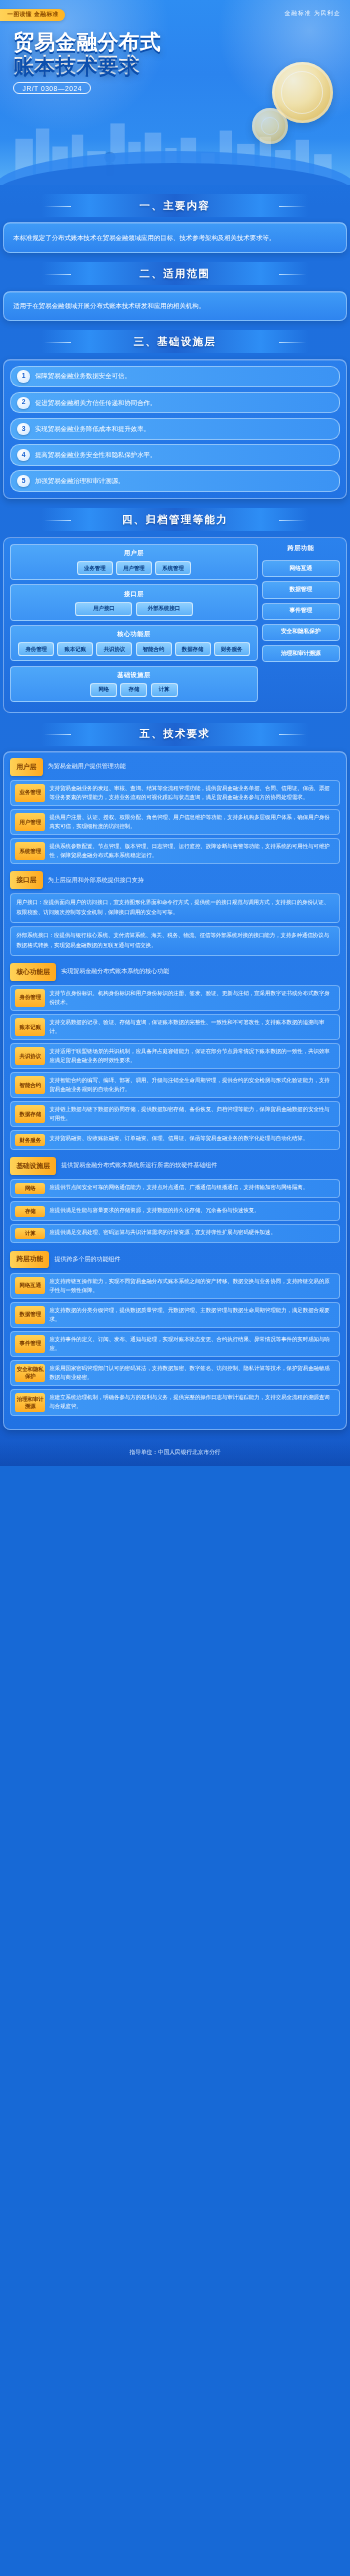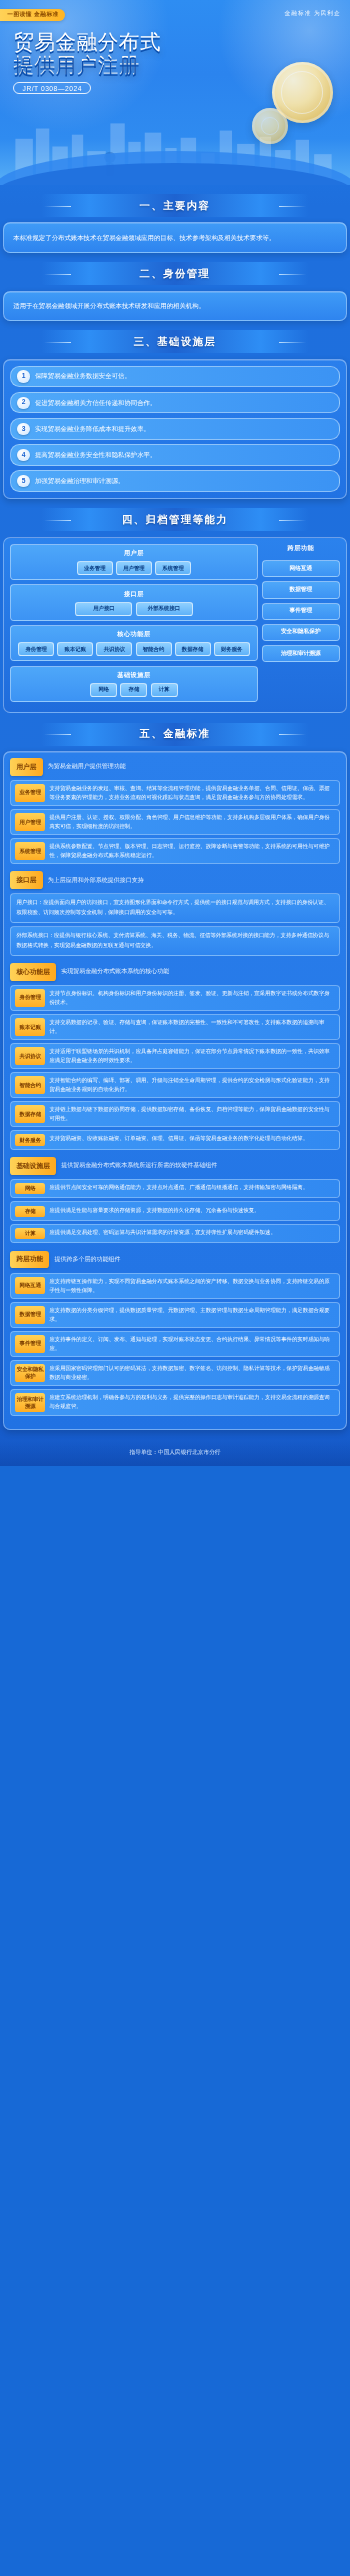--- a/index.html
+++ b/index.html
@@ -53,21 +53,21 @@
     box-shadow:0 1px 3.1px rgba(0,0,0,.15);
   }
   .ribbon-right {
     position:absolute; right:9.3px; top:10.3px;
     color:#fff; font-size:5.7px; letter-spacing:1px; opacity:.95;
   }
   .title-wrap {
     position:absolute; left:13.4px; top:30px; width:216px;
   }
   .title-line {
-    font-size:20.6px; font-weight:normal; line-height:1.12;
+    font-size:20.6px; font-weight:bold; line-height:1.12;
     color:#fff;
     text-shadow: 0 1.5px 0 #0c4fae, 0 3.1px 7.2px rgba(0,0,0,.28);
     letter-spacing:0.5px;
   }
   .title-line.two {
     background:linear-gradient(180deg,#ffffff 40%,#cfe6ff 100%);
     -webkit-background-clip:text; background-clip:text; color:transparent;
   }
   .std-no {
     margin-top:6.2px; display:inline-block;
@@ -224,21 +224,21 @@
     <div class="coin"></div>
     <div class="coin coin2"></div>
 
     <div class="ribbon">
       <div class="tag">一图读懂 金融标准</div>
     </div>
     <div class="ribbon-right">金融标准 为民利企</div>
 
     <div class="title-wrap">
       <div class="title-line">贸易金融分布式</div>
-      <div class="title-line two">提供用户注册</div>
+      <div class="title-line two">账本技术要求</div>
       <div class="std-no">JR/T 0308—2024</div>
     </div>
 
     <svg class="skyline" viewBox="0 0 680 150" preserveAspectRatio="none">
       <g fill="#ffffff" opacity="0.22">
         <rect x="30" y="60" width="34" height="90"></rect>
         <rect x="70" y="40" width="26" height="110"></rect>
         <rect x="102" y="75" width="30" height="75"></rect>
         <rect x="140" y="52" width="22" height="98"></rect>
         <rect x="170" y="84" width="36" height="66"></rect>
@@ -268,21 +268,21 @@
     <div class="band-title">
       <span>一、主要内容</span>
     </div>
     <div class="card">
       <div>本标准规定了分布式账本技术在贸易金融领域应用的目标、技术参考架构及相关技术要求等。</div>
     </div>
   </div>
 
   <div class="section">
     <div class="band-title">
-      <span>二、身份管理</span>
+      <span>二、适用范围</span>
     </div>
     <div class="card">
       <div>适用于在贸易金融领域开展分布式账本技术研发和应用的相关机构。</div>
     </div>
   </div>
 
   <div class="section">
     <div class="band-title">
       <span>三、基础设施层</span>
     </div>
@@ -366,21 +366,21 @@
           <div class="side-box">事件管理</div>
           <div class="side-box">安全和隐私保护</div>
           <div class="side-box">治理和审计溯源</div>
         </div>
       </div>
     </div>
   </div>
 
   <div class="section">
     <div class="band-title">
-      <span>五、金融标准</span>
+      <span>五、技术要求</span>
     </div>
     <div class="card outer">
 
       <div class="req-group">
         <div class="req-head">
           <div class="badge">用户层</div>
           <div class="desc">为贸易金融用户提供管理功能</div>
         </div>
         <div class="req-rows">
           <div class="req-row">

